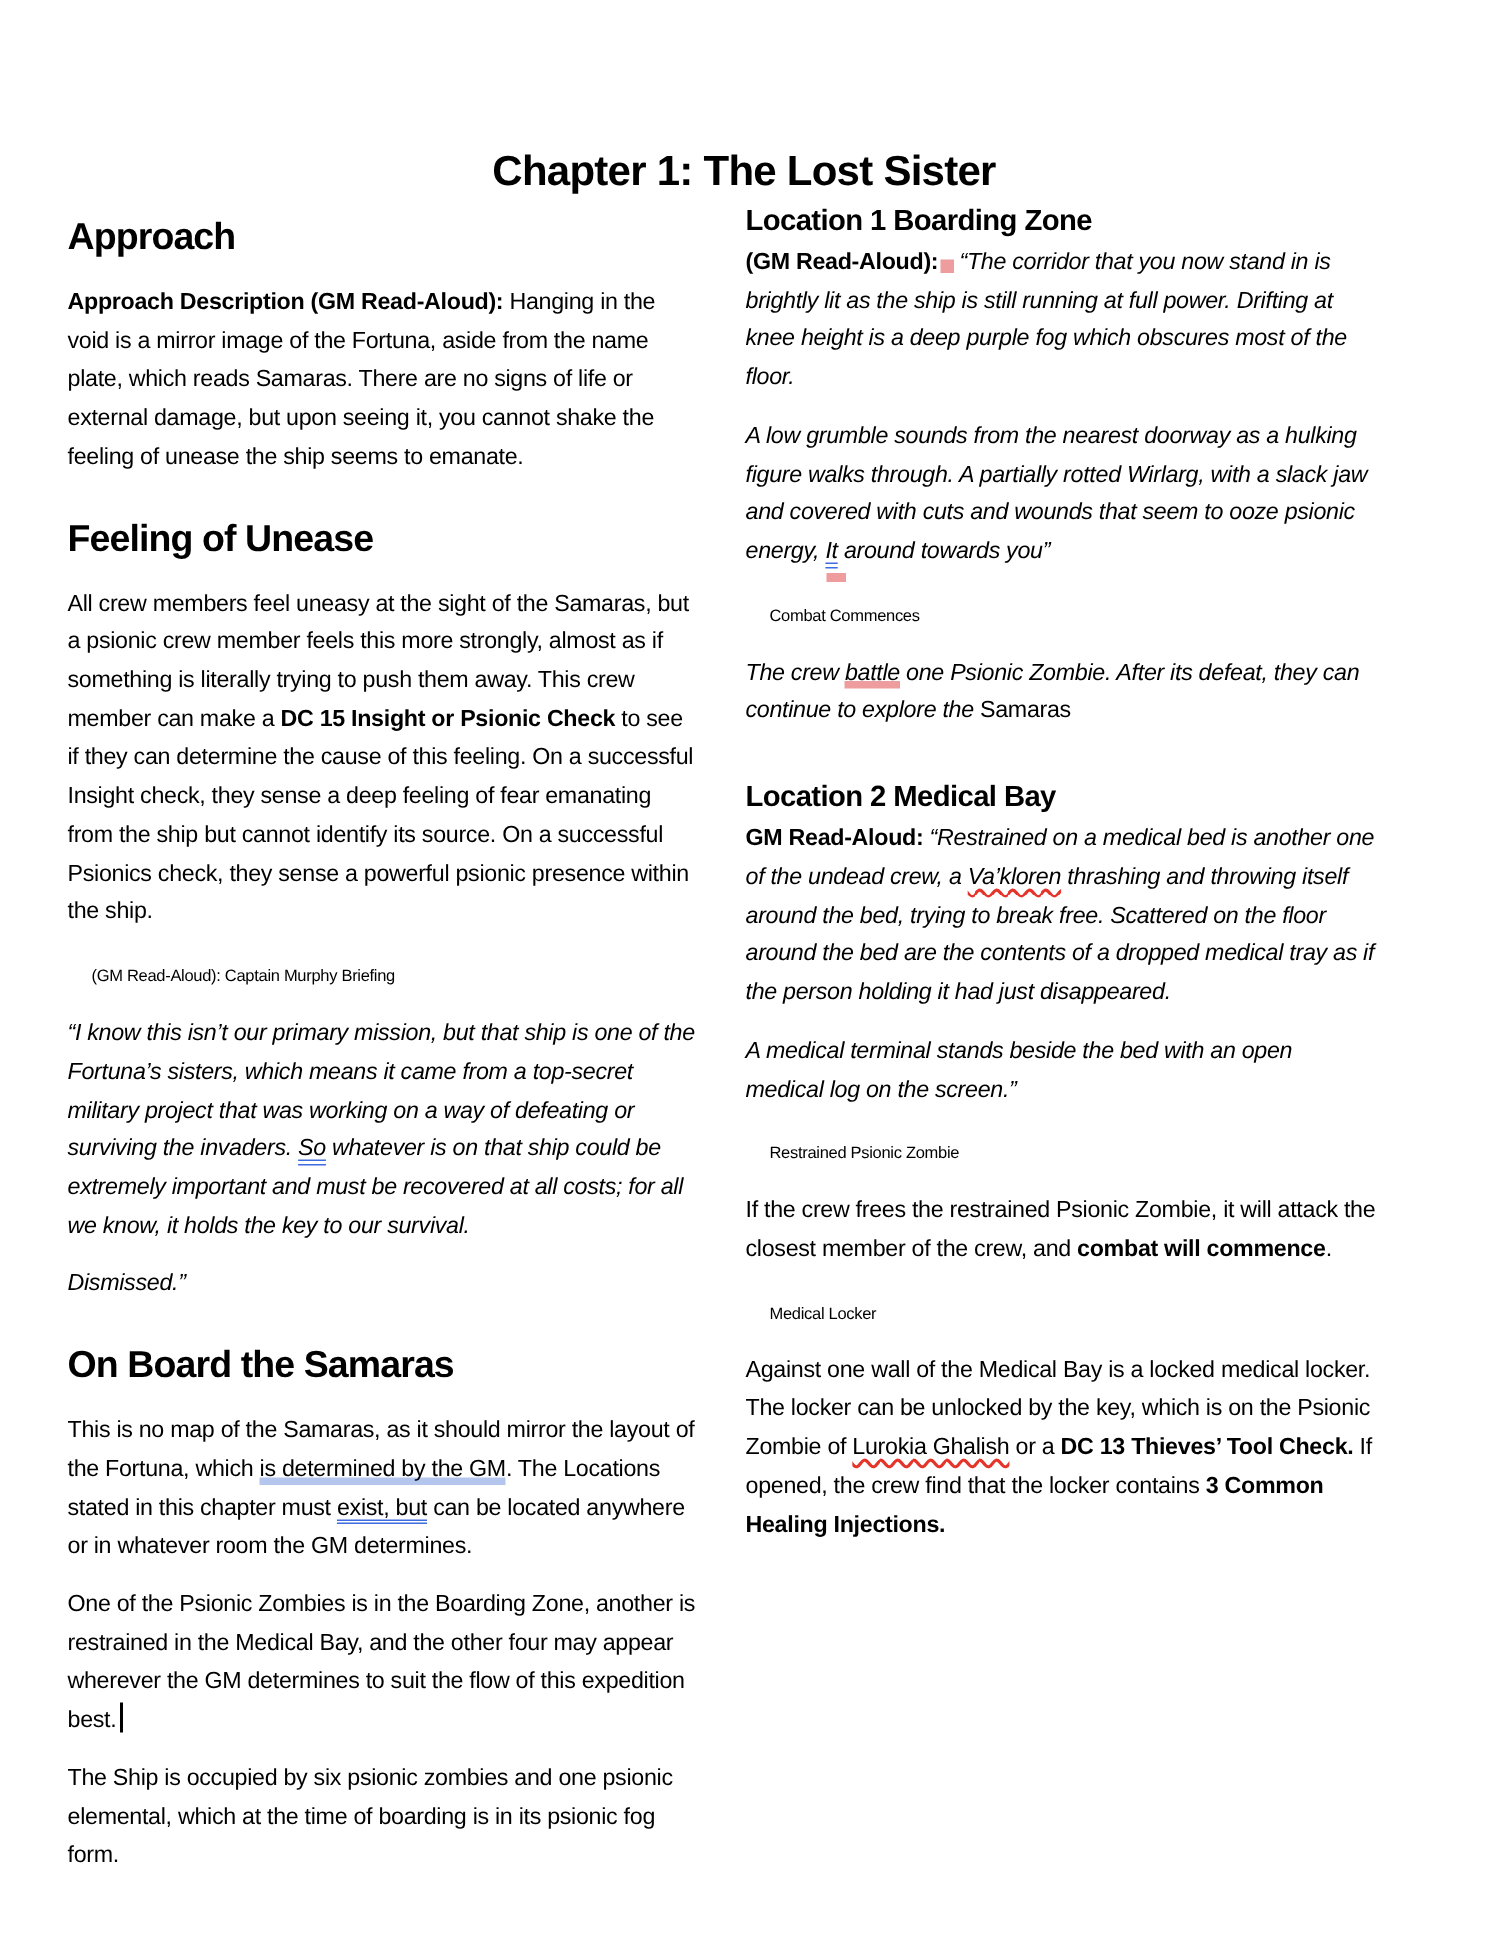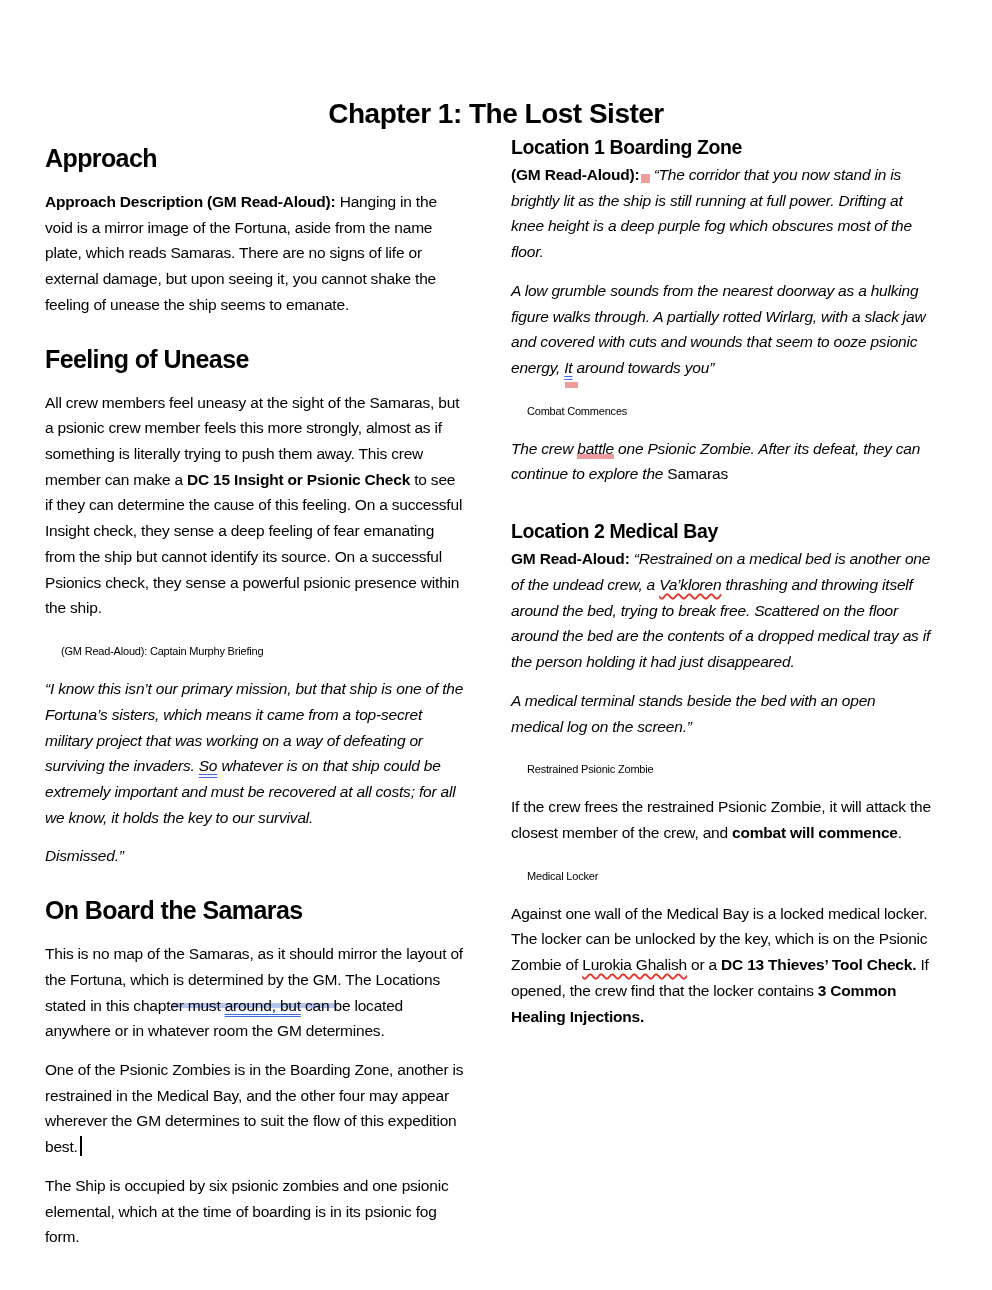--- a/index.html
+++ b/index.html
@@ -22,21 +22,21 @@
   }
   .doc-title {
     text-align: center;
     font-size: 28px;
     font-weight: 700;
     letter-spacing: -0.5px;
     margin: 0 0 6px 0;
   }
   .columns {
     display: flex;
-    gap: 46px;
+    gap: 32px;
     padding: 0 45px;
     box-sizing: border-box;
   }
   .col {
     width: 420px;
     flex: 0 0 420px;
   }
   p {
     font-size: 15.5px;
     line-height: 1.66;
@@ -84,21 +84,21 @@
     text-decoration-style: double;
     text-decoration-color: #3d6be0;
     text-underline-offset: 3px;
   }
   
   .ul-lightblue {
     background-image: linear-gradient(#b4c6ee, #b4c6ee);
     background-repeat: no-repeat;
     background-position: 0 100%;
     background-size: 100% 5px;
-    padding-bottom: 20px;
+    padding-bottom: 2px;
   }
   
   .ul-pink {
     background-image: linear-gradient(#ee9c9e, #ee9c9e);
     background-repeat: no-repeat;
     background-position: 0 100%;
     background-size: 100% 5px;
     padding-bottom: 2px;
   }
   
@@ -154,21 +154,21 @@
       <p><span>All crew members feel uneasy at the sight of the Samaras, but a psionic crew member feels this more strongly, almost as if something is literally trying to push them away. This crew member can make a </span><span class="bold">DC 15 Insight or Psionic Check</span><span> to see if they can determine the cause of this feeling. On a successful Insight check, they sense a deep feeling of fear emanating from the ship but cannot identify its source. On a successful Psionics check, they sense a powerful psionic presence within the ship.</span></p>
 
       <h3 class="h-small">(GM Read-Aloud): Captain Murphy Briefing</h3>
 
       <p class="ital"><span>“I know this isn’t our primary mission, but that ship is one of the Fortuna’s sisters, which means it came from a top-secret military project that was working on a way of defeating or surviving the invaders. </span><span class="ul-blue">So</span><span> whatever is on that ship could be extremely important and must be recovered at all costs; for all we know, it holds the key to our survival.</span></p>
 
       <p class="ital">Dismissed.”</p>
 
       <h2 class="h-large">On Board the Samaras</h2>
 
-      <p><span>This is no map of the Samaras, as it should mirror the layout of the Fortuna, which </span><span class="ul-lightblue">is determined by the GM</span><span>. The Locations stated in this chapter must </span><span class="ul-blue">around, but</span><span> can be located anywhere or in whatever room the GM determines.</span></p>
+      <p><span>This is no map of the Samaras, as it should mirror the layout of the Fortuna, which </span><span class="ul-lightblue">is determined by the GM</span><span>. The Locations stated in this chapter must </span><span class="ul-blue">exist, but</span><span> can be located anywhere or in whatever room the GM determines.</span></p>
 
       <p><span>One of the Psionic Zombies is in the Boarding Zone, another is restrained in the Medical Bay, and the other four may appear wherever the GM determines to suit the flow of this expedition best.</span><span class="caret"></span></p>
 
       <p>The Ship is occupied by six psionic zombies and one psionic elemental, which at the time of boarding is in its psionic fog form.</p>
 
     </div>
 
     <div class="col">
 
       <h2 class="h-med first">Location 1 Boarding Zone</h2>

